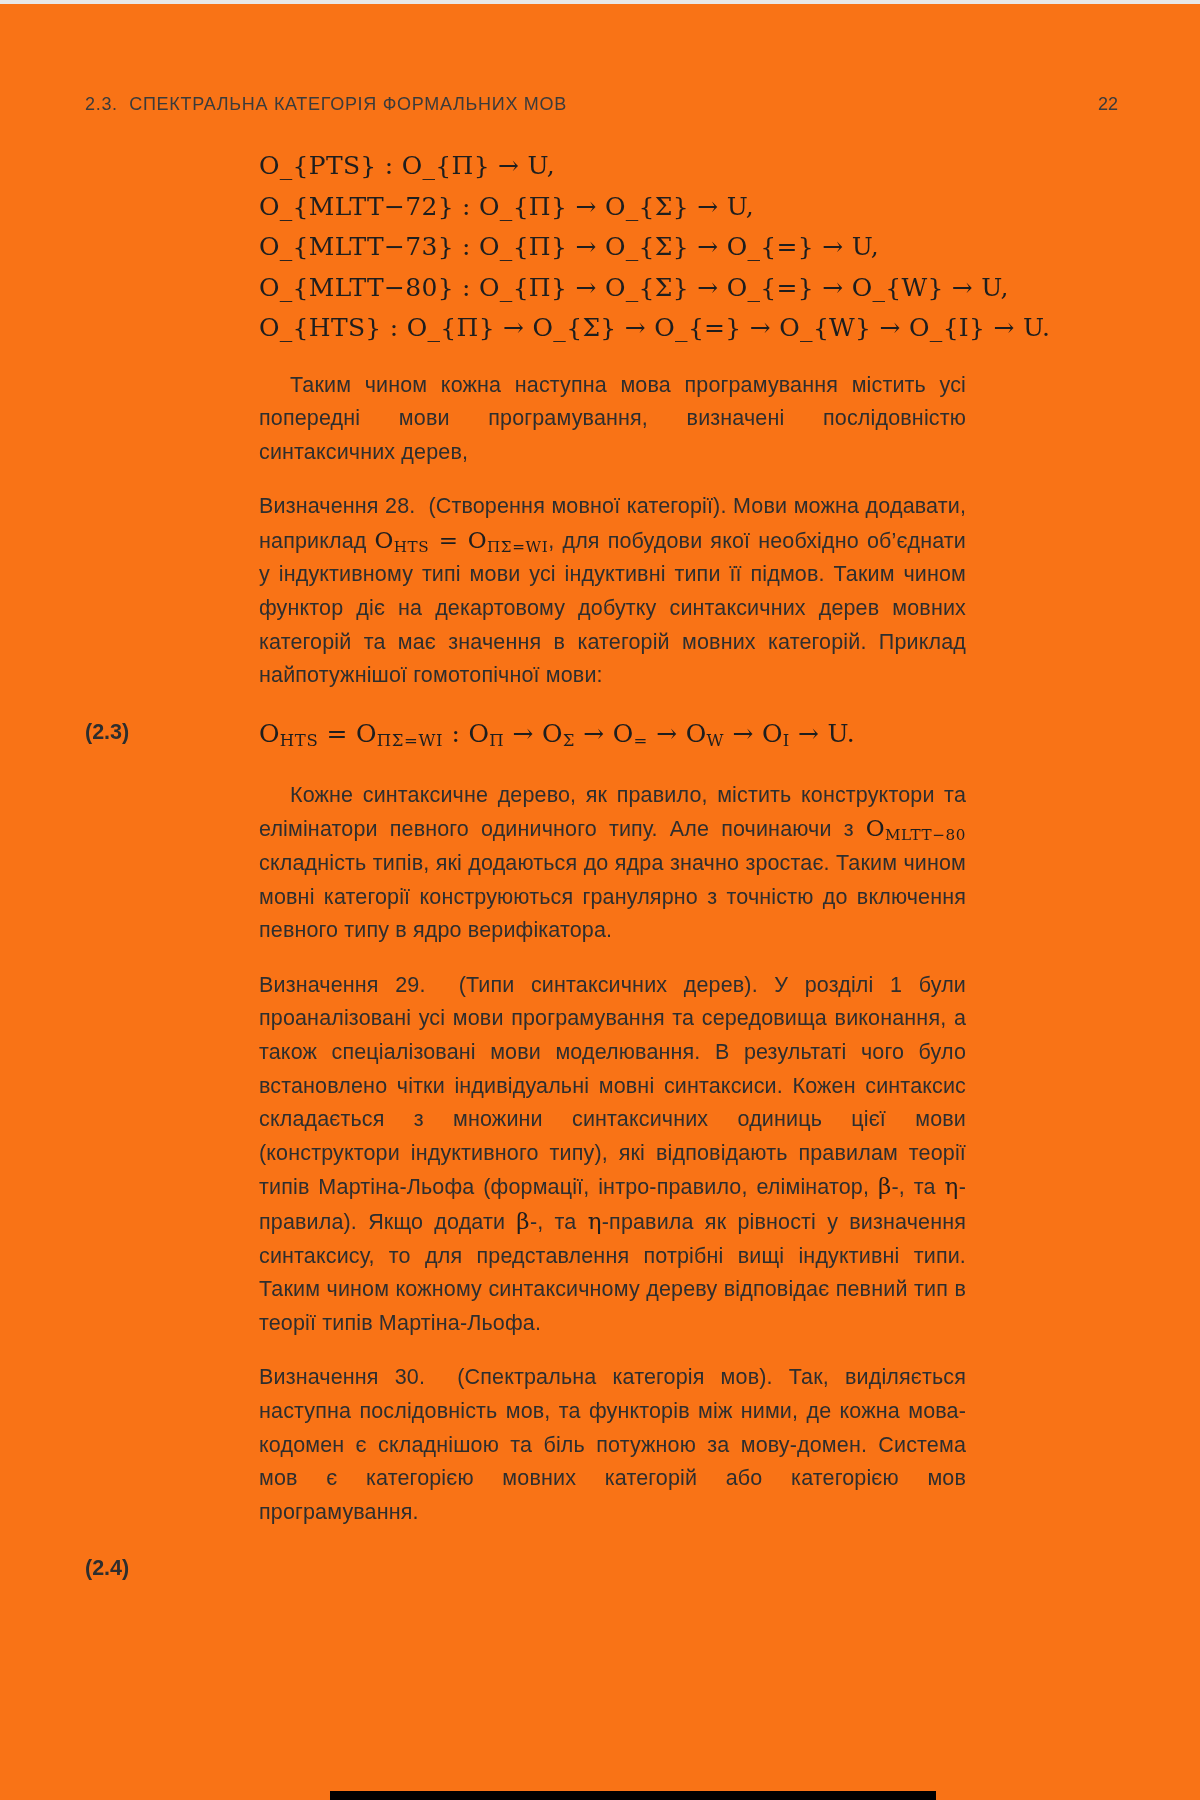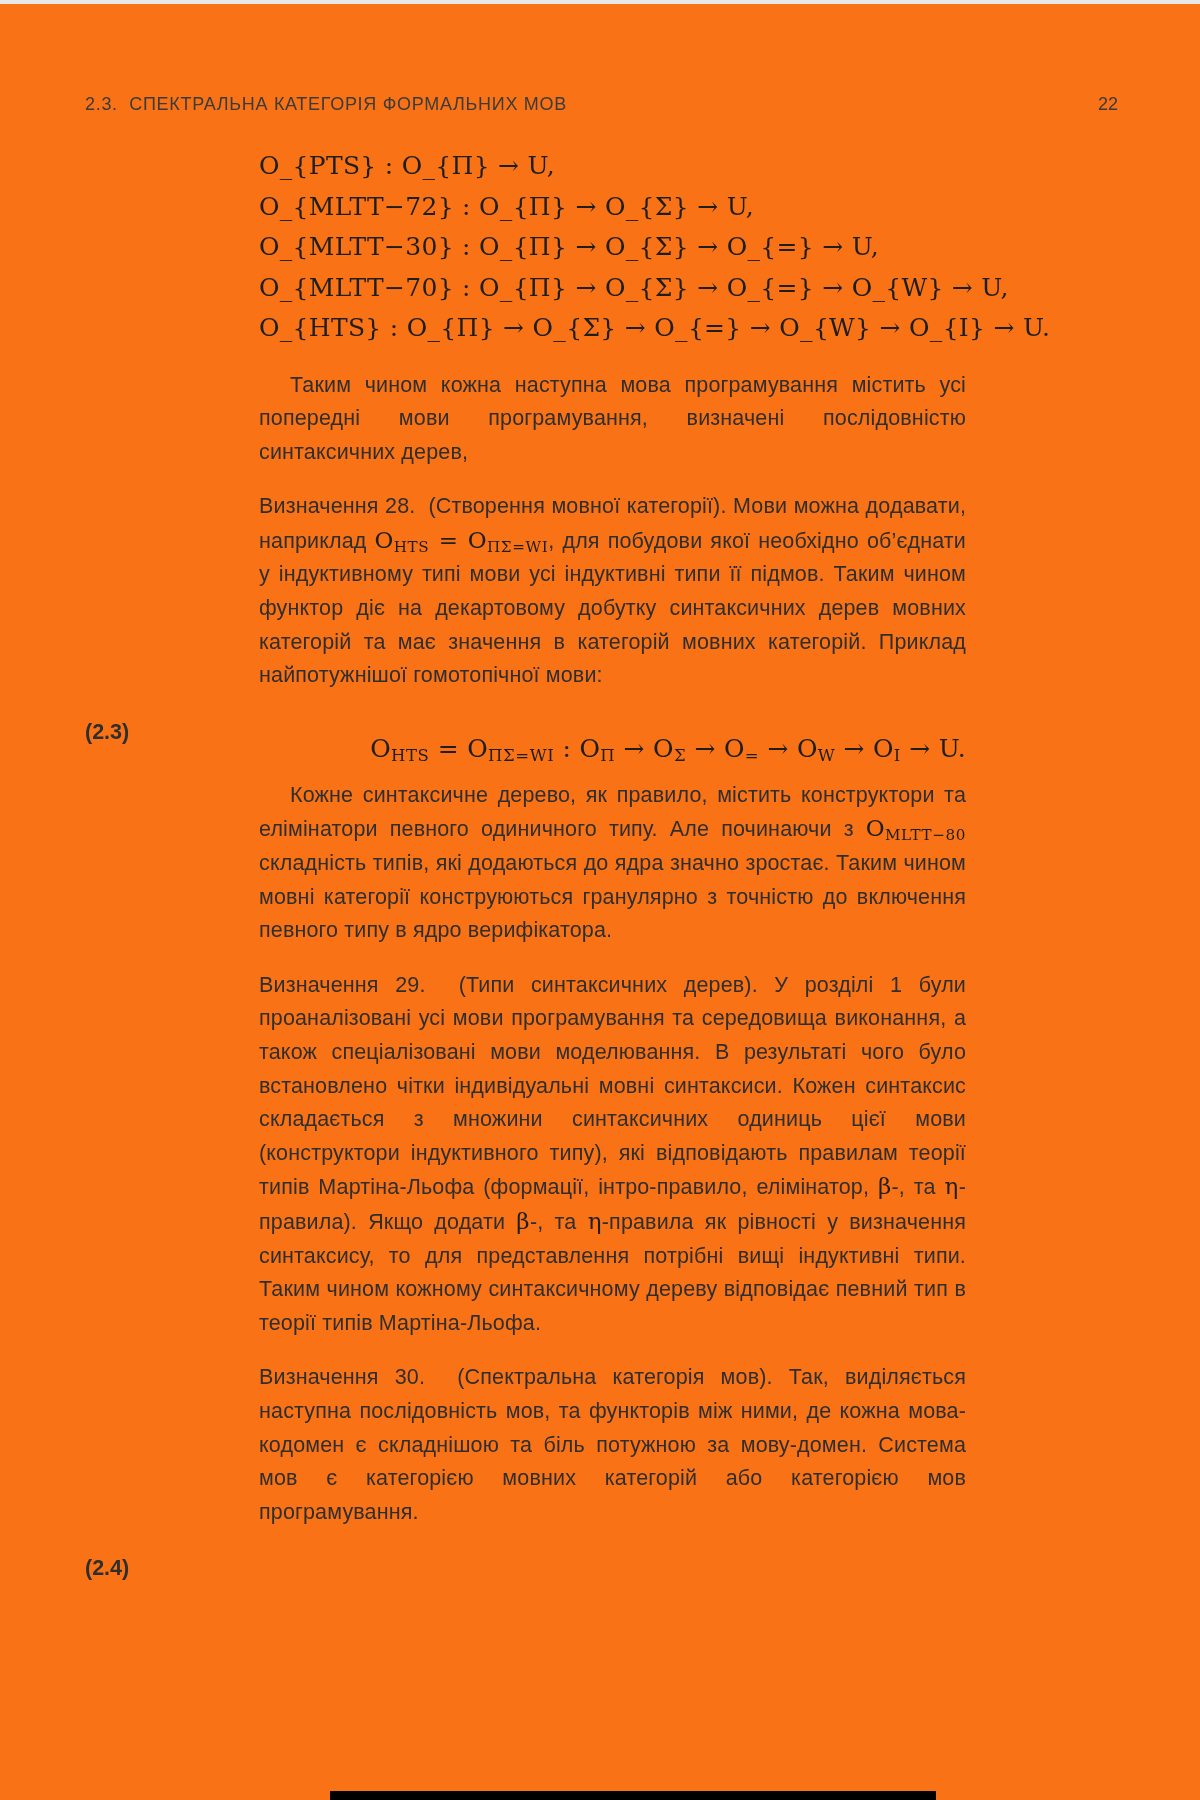--- a/index.html
+++ b/index.html
@@ -48,22 +48,22 @@
   .indent{text-indent:31px;}
   .eq-row{
     position:relative;left:-174px;width:881px;height:42px;
     margin:18px 0 23px 0;
   }
   .eq-label{
     position:absolute;left:0;top:6px;
     font-size:21.5px;font-weight:700;color:#2e2e2e;
   }
   .eq-formula{
-    position:absolute;left:174px;right:0;top:15px;
-    text-align:right;
+    position:absolute;left:174px;right:0;top:0;
+    text-align:left;
     font-size:25px;line-height:40px;
   }
   .bottom-bar{
     position:absolute;left:330px;top:1787px;width:606px;height:13px;
     background:#000000;
   }
 </style>
 </head>
 <body>
 
@@ -72,22 +72,22 @@
   <div class="header">
     <span>2.3.&nbsp; СПЕКТРАЛЬНА КАТЕГОРІЯ ФОРМАЛЬНИХ МОВ</span>
     <span class="pagenum">22</span>
   </div>
 
   <div class="content">
 
     <div class="display-math math">
       <div>O_{PTS} : O_{Π} → U,</div>
       <div>O_{MLTT−72} : O_{Π} → O_{Σ} → U,</div>
-      <div>O_{MLTT−30} : O_{Π} → O_{Σ} → O_{=} → U,</div>
-      <div>O_{MLTT−70} : O_{Π} → O_{Σ} → O_{=} → O_{W} → U,</div>
+      <div>O_{MLTT−73} : O_{Π} → O_{Σ} → O_{=} → U,</div>
+      <div>O_{MLTT−80} : O_{Π} → O_{Σ} → O_{=} → O_{W} → U,</div>
       <div>O_{HTS} : O_{Π} → O_{Σ} → O_{=} → O_{W} → O_{I} → U.</div>
     </div>
 
     <p class="para indent">Таким чином кожна наступна мова програмування містить усі попередні мови програмування, визначені послідовністю синтаксичних дерев,</p>
 
     <p class="para">Визначення 28.&nbsp; (Створення мовної категорії). Мови можна додавати, наприклад <span class="math">O<sub>HTS</sub> = O<sub>ΠΣ=WI</sub></span>, для побудови якої необхідно об’єднати у індуктивному типі мови усі індуктивні типи її підмов. Таким чином функтор діє на декартовому добутку синтаксичних дерев мовних категорій та має значення в категорій мовних категорій. Приклад найпотужнішої гомотопічної мови:</p>
 
     <div class="eq-row">
       <span class="eq-label">(2.3)</span>
       <span class="eq-formula math">O<sub>HTS</sub> = O<sub>ΠΣ=WI</sub> : O<sub>Π</sub> → O<sub>Σ</sub> → O<sub>=</sub> → O<sub>W</sub> → O<sub>I</sub> → U.</span>

